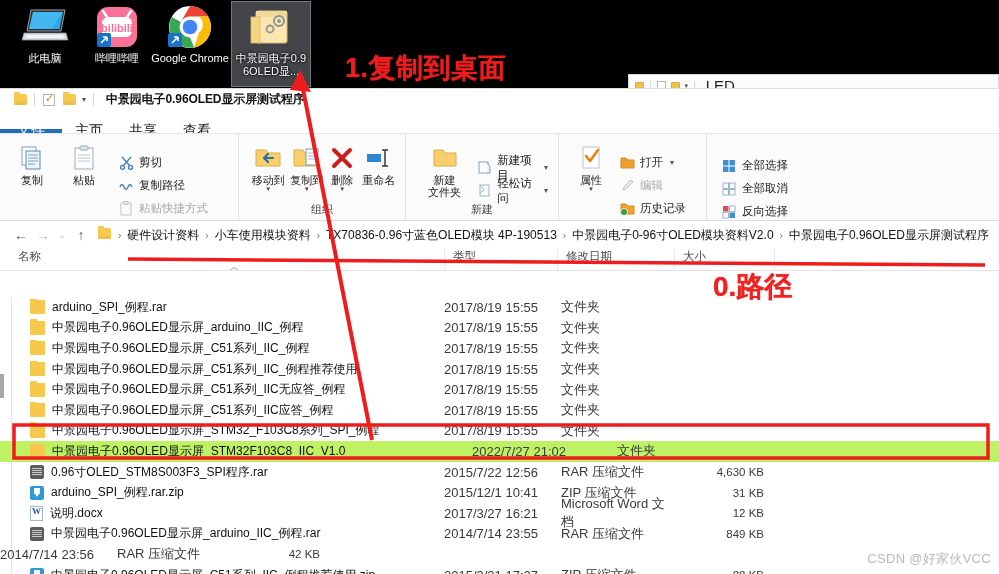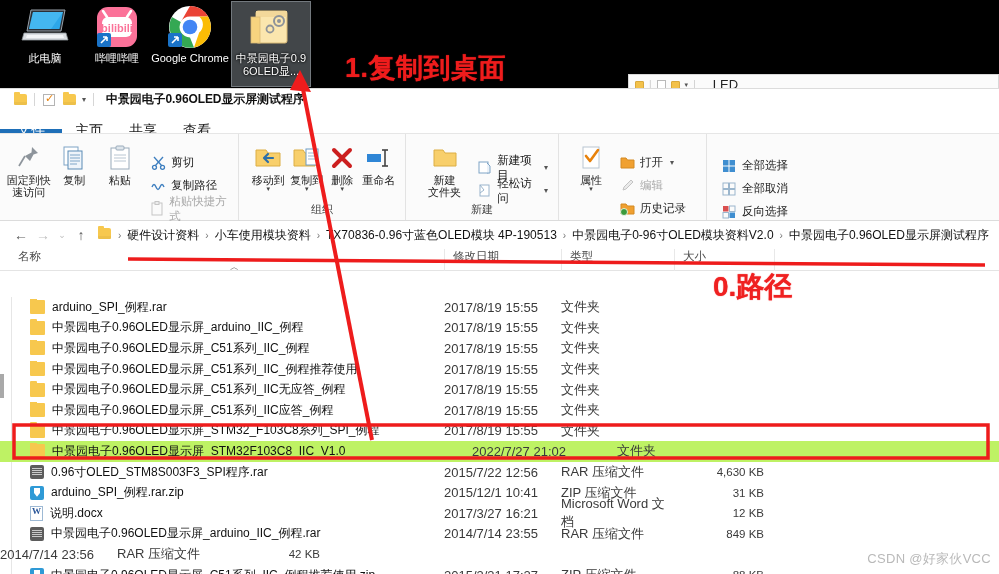--- a/index.html
+++ b/index.html
@@ -32,21 +32,21 @@
 
   
   #bgwin {
     position:absolute; left:628px; top:74px; width:371px; height:14px;
     background:#fbfbfb; border:1px solid #d8d8d8; border-bottom:none;
     overflow:hidden;
   }
   #bgwin .qat { display:flex; align-items:center; gap:5px; padding:2px 6px; font-size:10px; color:#333; }
   #bgwin .sq { width:9px; height:8px; background:#f3c14a; border:1px solid #d9a93c; border-radius:1px; }
   #bgwin .sq2 { width:9px; height:9px; background:#fff; border:1px solid #b9b9b9; }
-  #bgwin .tt { font-size:13px; color:#222; margin-left:12px; }
+  #bgwin .tt { font-size:15px; color:#222; margin-left:5px; }
 
   
   #explorer {
     position:absolute; left:0px; top:88px; width:999px; height:486px;
     background:#fff;
     border-top:1px solid #dcdcdc;
   }
 
   
   .titlebar {
@@ -257,30 +257,20 @@
     <div class="tab file">文件</div>
     <div class="tab active">主页</div>
     <div class="tab">共享</div>
     <div class="tab">查看</div>
   </div>
 
   <div class="ribbon">
 
     <div class="rgroup" style="width:238px">
       <div class="gbody">
-        <div class="bigbtn">
-          <span class="ic">
-            <svg width="24" height="26" viewBox="0 0 24 26">
-                <path d="M15 2 L21 8 L16.5 9.5 L13 16 L8 11 L14.5 7.5 Z" fill="#8d949b"></path>
-                <path d="M8 11 L2 21" stroke="#8d949b" stroke-width="1.7"></path>
-              </svg>
-          </span>
-          <span style="white-space:pre-line">固定到快
-速访问</span>
-        </div>
         <div class="bigbtn">
           <span class="ic">
             <svg width="26" height="26" viewBox="0 0 26 26">
               <rect x="3" y="2" width="14" height="18" fill="#fff" stroke="#7ea4c6"></rect>
               <rect x="7" y="6" width="14" height="18" fill="#eef4fa" stroke="#5b8bb5"></rect>
               <g stroke="#7fa6c8" stroke-width="1">
                   <line x1="9" y1="10" x2="19" y2="10"></line>
                   <line x1="9" y1="13" x2="19" y2="13"></line>
                   <line x1="9" y1="16" x2="19" y2="16"></line>
                   <line x1="9" y1="19" x2="16" y2="19"></line>
@@ -533,22 +523,22 @@
       <span class="sep">›</span>
       <span class="crumb">中景园电子0.96OLED显示屏测试程序</span>
     </div>
   </div>
 
   <div class="collist">
     <div class="ch" style="width:444px;padding-left:18px;">
       <span>名称</span>
       <span style="position:absolute;left:230px;top:12px;font-size:9px;color:#666">︿</span>
     </div>
+    <div class="ch" style="width:113px">类型</div>
     <div class="ch" style="width:117px">修改日期</div>
-    <div class="ch" style="width:113px">类型</div>
     <div class="ch" style="width:100px">大小</div>
     <div class="ch" style="flex:1;border-left:1px solid #e8e8e8"></div>
   </div>
 
   <div style="position:absolute;left:11px;top:208px;width:1px;height:278px;background:#e6e6e6"></div>
   <div style="position:absolute;left:0px;top:208px;width:11px;height:278px;background:#fff"></div>
   <div style="position:absolute;left:0px;top:285px;width:4px;height:24px;background:#a9a9a9"></div>
 
   <div id="rows" style="position:absolute;left:0;top:208px;right:0;">
       <div class="row">

